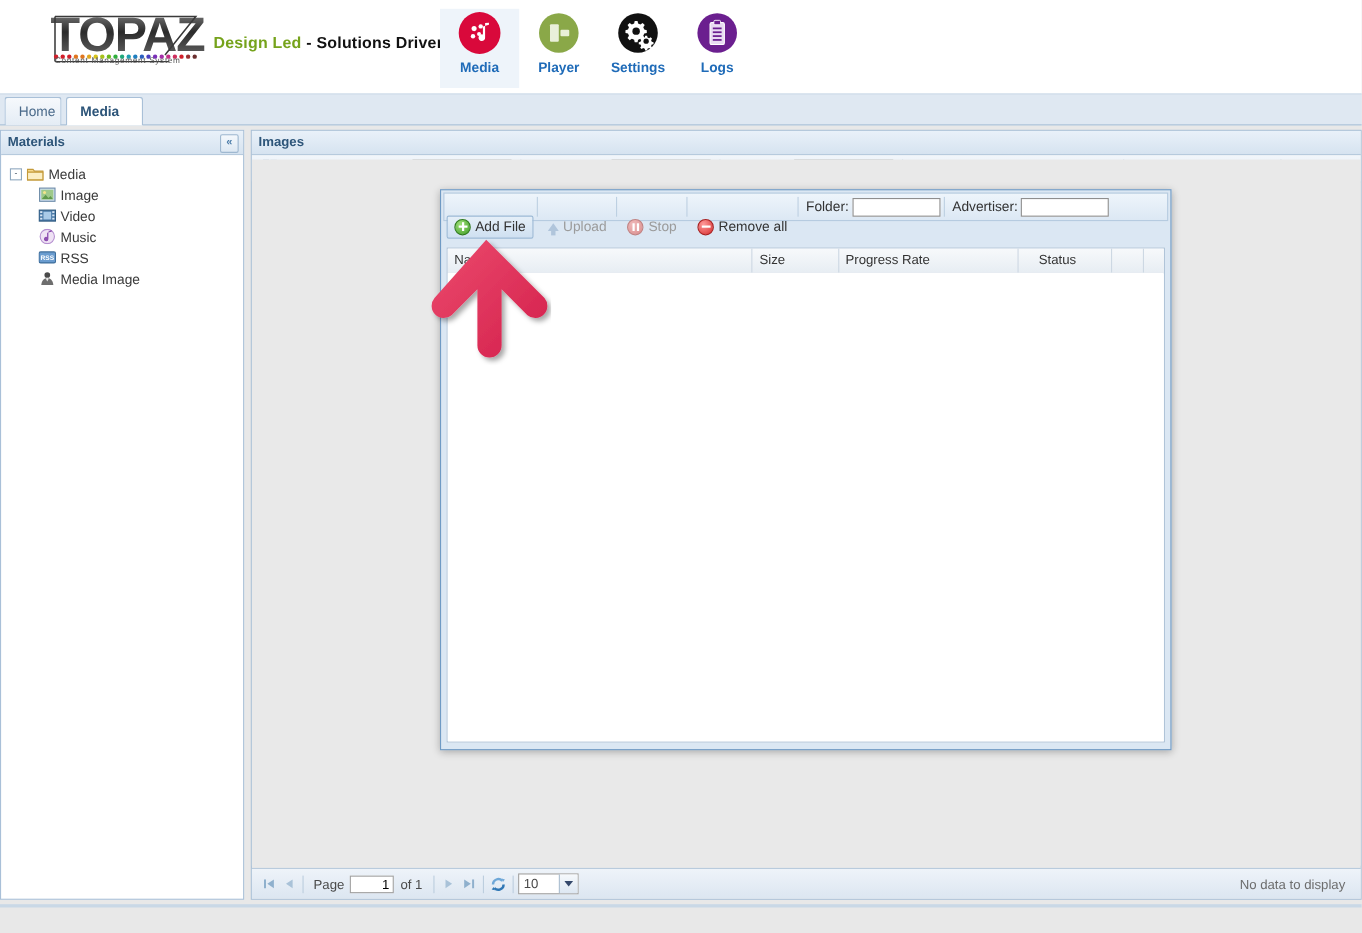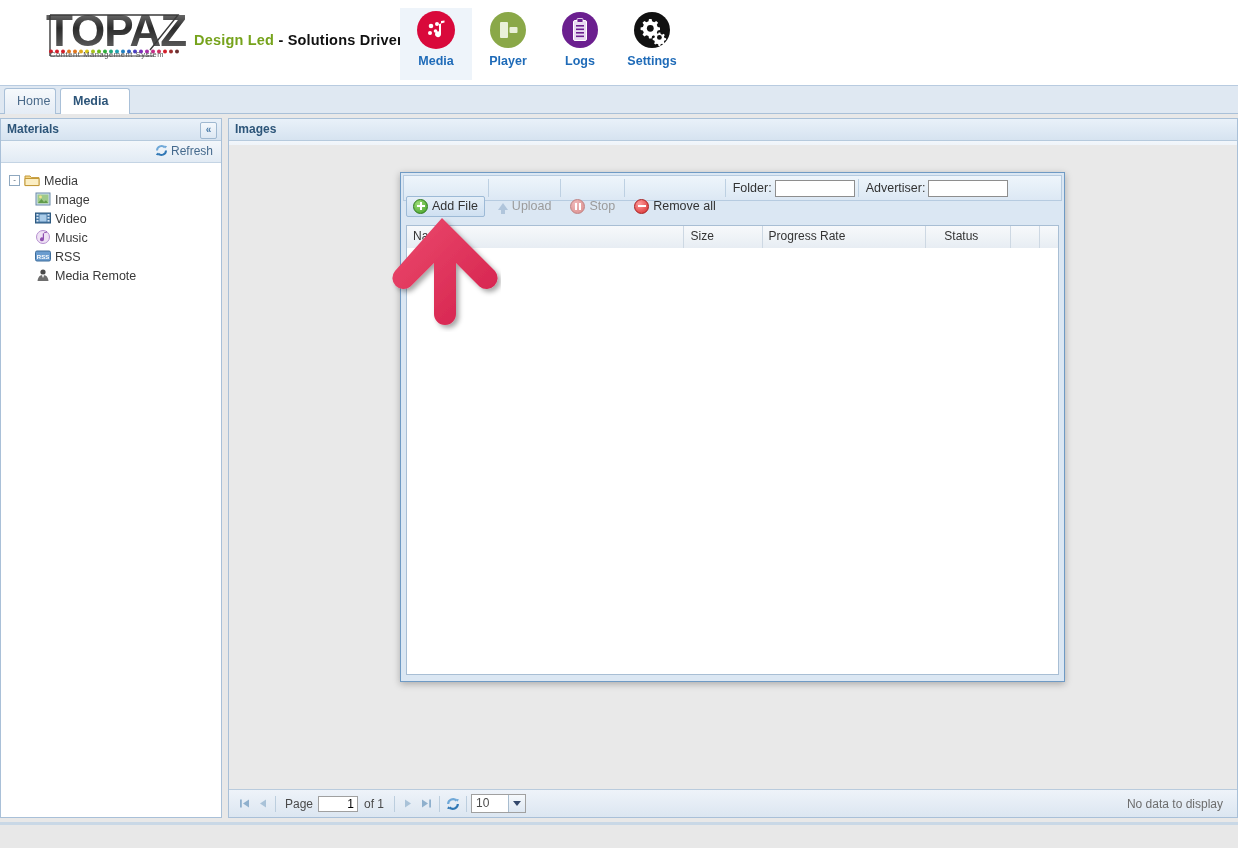--- a/index.html
+++ b/index.html
@@ -298,77 +298,64 @@
             <rect x="11" y="11" width="8" height="16" rx="1" fill="#e9f0d9"></rect>
             <rect x="20.5" y="16" width="8" height="6" rx="1" fill="#e9f0d9"></rect>
           </svg>
         </div>
         <div class="nav-label">Player</div>
       </div>
 
       <div class="nav-item">
         <div class="nav-ico">
           <svg width="38" height="38" viewBox="0 0 38 38">
-            <circle cx="19" cy="19" r="18" fill="#6b1f8f"></circle>
-            <rect x="12.5" y="9.5" width="13" height="20" rx="1.5" fill="#e8daf2" stroke="#fff" stroke-width="1"></rect>
-            <rect x="16" y="7.5" width="6" height="4" rx="1" fill="#6b1f8f" stroke="#fff" stroke-width=".8"></rect>
-            <rect x="15" y="14" width="8" height="1.6" fill="#6b1f8f"></rect>
-            <rect x="15" y="17.5" width="8" height="1.6" fill="#6b1f8f"></rect>
-            <rect x="15" y="21" width="8" height="1.6" fill="#6b1f8f"></rect>
-            <rect x="15" y="24.5" width="8" height="1.6" fill="#6b1f8f"></rect>
-          </svg>
-        </div>
-        <div class="nav-label">Logs</div>
-      </div>
-
-      <div class="nav-item">
-        <div class="nav-ico">
-          <svg width="38" height="38" viewBox="0 0 38 38">
             <circle cx="19" cy="19" r="18" fill="#111"></circle>
             <g fill="#fff">
               <path d="M16 8 l2.6 0 .5 2.3 2.1 .9 2-1.3 1.9 1.9 -1.3 2 .9 2.1 2.3 .5 0 2.6 -2.3 .5 -.9 2.1 1.3 2 -1.9 1.9 -2-1.3 -2.1 .9 -.5 2.3 -2.6 0 -.5-2.3 -2.1-.9 -2 1.3 -1.9-1.9 1.3-2 -.9-2.1 -2.3-.5 0-2.6 2.3-.5 .9-2.1 -1.3-2 1.9-1.9 2 1.3 2.1-.9z"></path>
             </g>
             <circle cx="17.3" cy="17.3" r="3.4" fill="#111"></circle>
             <g fill="#fff">
               <path d="M25.5 21.5 l1.8 0 .35 1.6 1.45 .62 1.4-.9 1.3 1.3 -.9 1.4 .62 1.45 1.6 .35 0 1.8 -1.6 .35 -.62 1.45 .9 1.4 -1.3 1.3 -1.4-.9 -1.45 .62 -.35 1.6 -1.8 0 -.35-1.6 -1.45-.62 -1.4 .9 -1.3-1.3 .9-1.4 -.62-1.45 -1.6-.35 0-1.8 1.6-.35 .62-1.45 -.9-1.4 1.3-1.3 1.4 .9 1.45-.62z"></path>
             </g>
             <circle cx="26.4" cy="26.4" r="2.4" fill="#111"></circle>
           </svg>
         </div>
         <div class="nav-label">Settings</div>
       </div>
+
+      <div class="nav-item">
+        <div class="nav-ico">
+          <svg width="38" height="38" viewBox="0 0 38 38">
+            <circle cx="19" cy="19" r="18" fill="#6b1f8f"></circle>
+            <rect x="12.5" y="9.5" width="13" height="20" rx="1.5" fill="#e8daf2" stroke="#fff" stroke-width="1"></rect>
+            <rect x="16" y="7.5" width="6" height="4" rx="1" fill="#6b1f8f" stroke="#fff" stroke-width=".8"></rect>
+            <rect x="15" y="14" width="8" height="1.6" fill="#6b1f8f"></rect>
+            <rect x="15" y="17.5" width="8" height="1.6" fill="#6b1f8f"></rect>
+            <rect x="15" y="21" width="8" height="1.6" fill="#6b1f8f"></rect>
+            <rect x="15" y="24.5" width="8" height="1.6" fill="#6b1f8f"></rect>
+          </svg>
+        </div>
+        <div class="nav-label">Logs</div>
+      </div>
     </div>
   </div>
 
   <div class="tabstrip">
     <div class="tab" style="left:4px;width:52px;">
       <span>Home</span>
     </div>
     <div class="tab active" style="left:60px;width:70px;">
       <span>Media</span><span class="x">x</span>
     </div>
   </div>
 
   <div class="left-panel">
     <div class="panel-title">
       <span>Materials</span>
       <span class="collapse-btn">«</span>
-    </div>
-    <div class="panel-tools">
-      <span class="tool-link">
-        <span style="display:inline-block;vertical-align:-2px;">
-          <svg width="13" height="13" viewBox="0 0 13 13">
-            <path d="M11 6.5a4.5 4.5 0 0 1-7.8 3" fill="none" stroke="#2f77b5" stroke-width="2"></path>
-            <path d="M2 6.5a4.5 4.5 0 0 1 7.8-3" fill="none" stroke="#6fa8d8" stroke-width="2"></path>
-            <path d="M2.6 8.6 L3.6 11.4 L.9 10.7 Z" fill="#2f77b5"></path>
-            <path d="M10.4 4.4 L9.4 1.6 L12.1 2.3 Z" fill="#6fa8d8"></path>
-          </svg>
-        </span>
-        <span>Refresh</span>
-      </span>
     </div>
     <div class="tree">
       <div class="tnode">
         <span class="texp">-</span>
         <span class="tico">
           <svg width="16" height="14" viewBox="0 0 16 14">
             <path d="M1 3 h5 l1.4 1.6 H15 v8 H1z" fill="#f5d88a" stroke="#c49a3a" stroke-width="1"></path>
             <path d="M1 5.5 h14 v7 H1z" fill="#fbeec3" stroke="#c49a3a" stroke-width="1"></path>
           </svg>
         </span>
@@ -426,21 +413,21 @@
       </div>
 
       <div class="tnode child">
         <span class="tico">
           <svg width="16" height="14" viewBox="0 0 16 14">
             <circle cx="8" cy="4" r="2.6" fill="#4a4a4a"></circle>
             <path d="M2.5 13 C3 8.6 5.2 7 8 7 C10.8 7 13 8.6 13.5 13 Z" fill="#6e6e6e"></path>
             <path d="M6.6 7.2 L8 10 L9.4 7.2 L8 6.6 Z" fill="#e8e8e8"></path>
           </svg>
         </span>
-        <span>Media Remote</span>
+        <span>Media Image</span>
       </div>
     </div>
   </div>
 
   <div class="right-panel">
     <div class="panel-title">
       <span>Images</span>
     </div>
 
     <div class="toolbar">

